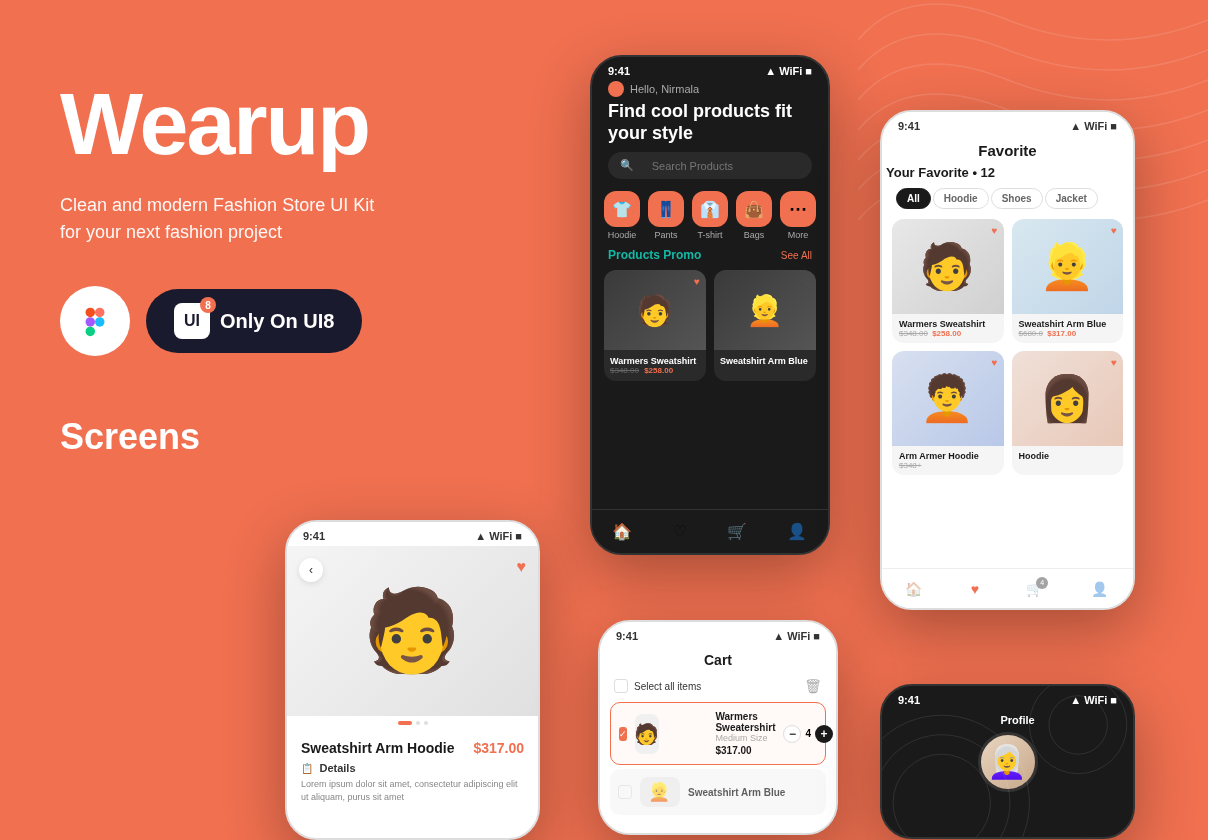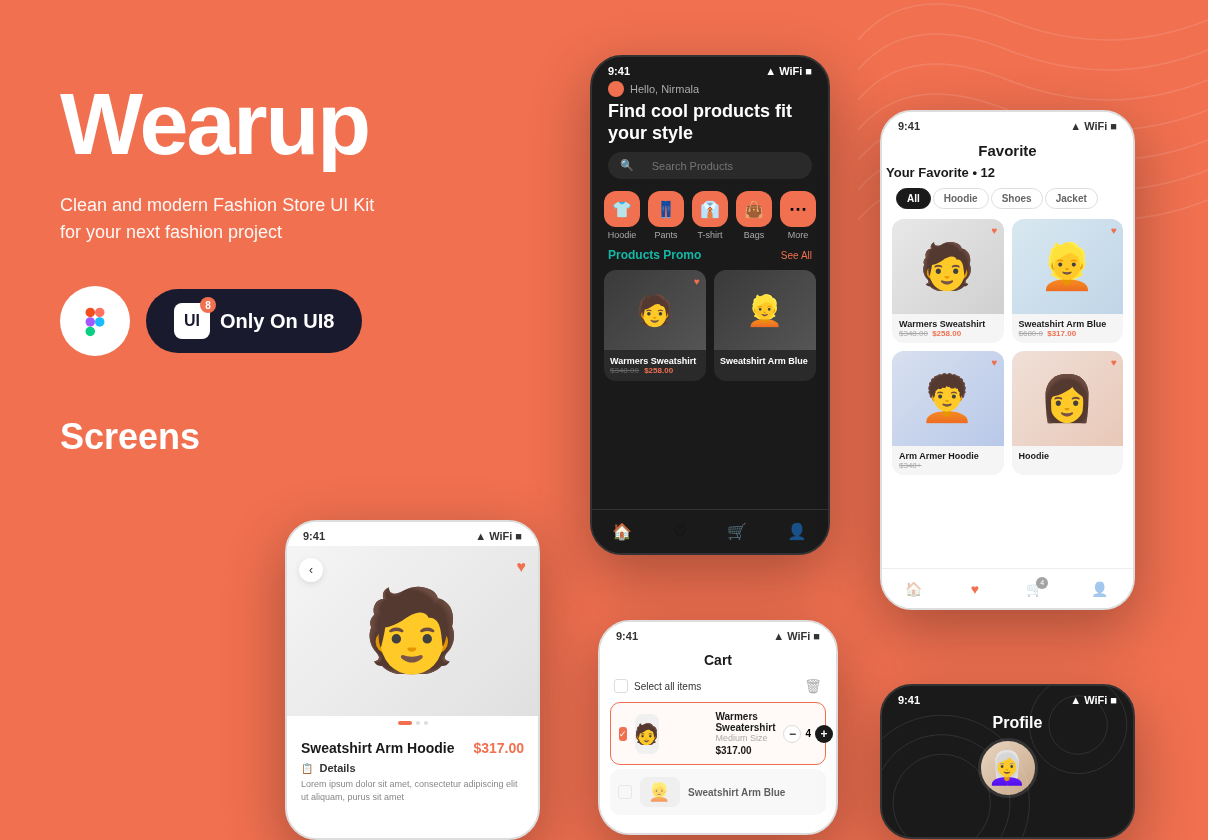--- a/index.html
+++ b/index.html
@@ -495,21 +495,21 @@
       height: 155px;
       top: 684px;
       left: 880px;
       background: #1a1a1a;
       border: 2px solid #333;
     }
 
     .profile-header {
       text-align: center;
       padding: 4px 4px 6px;
-      font-size: 16px;
+      font-size: 11px;
       font-weight: 700;
       color: white;
       margin-left: 20px;
     }
 
     .profile-avatar-container {
       display: flex; justify-content: center;
     }
 
     .profile-avatar {

